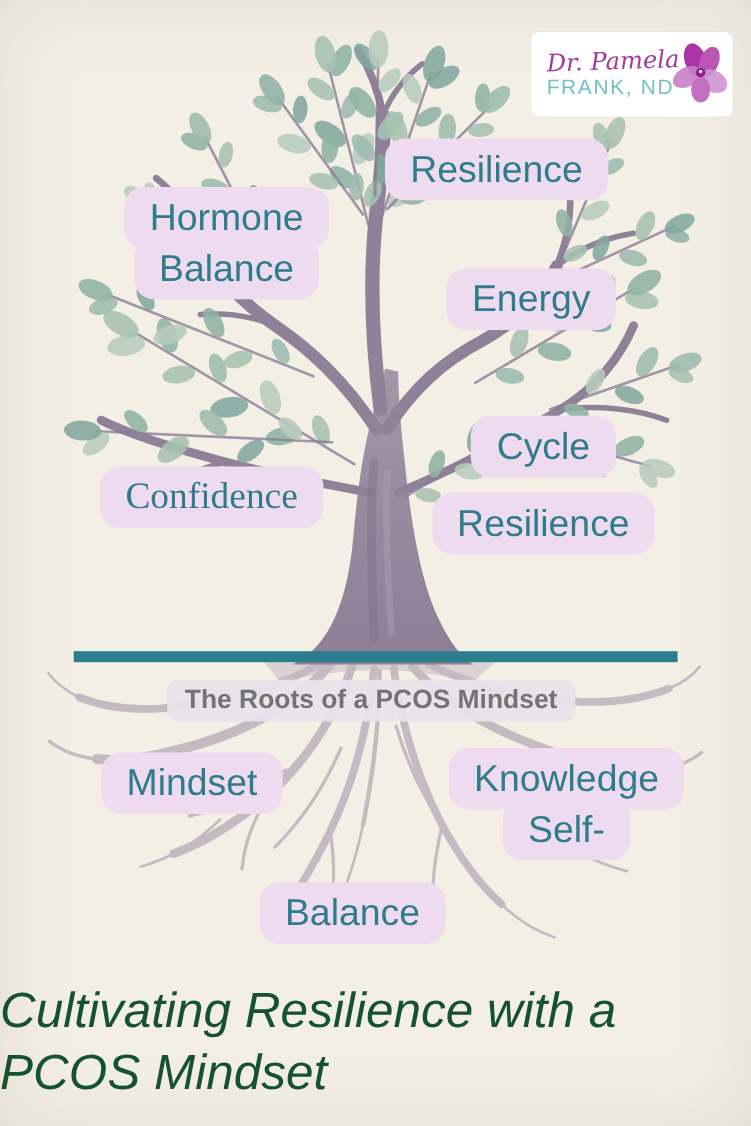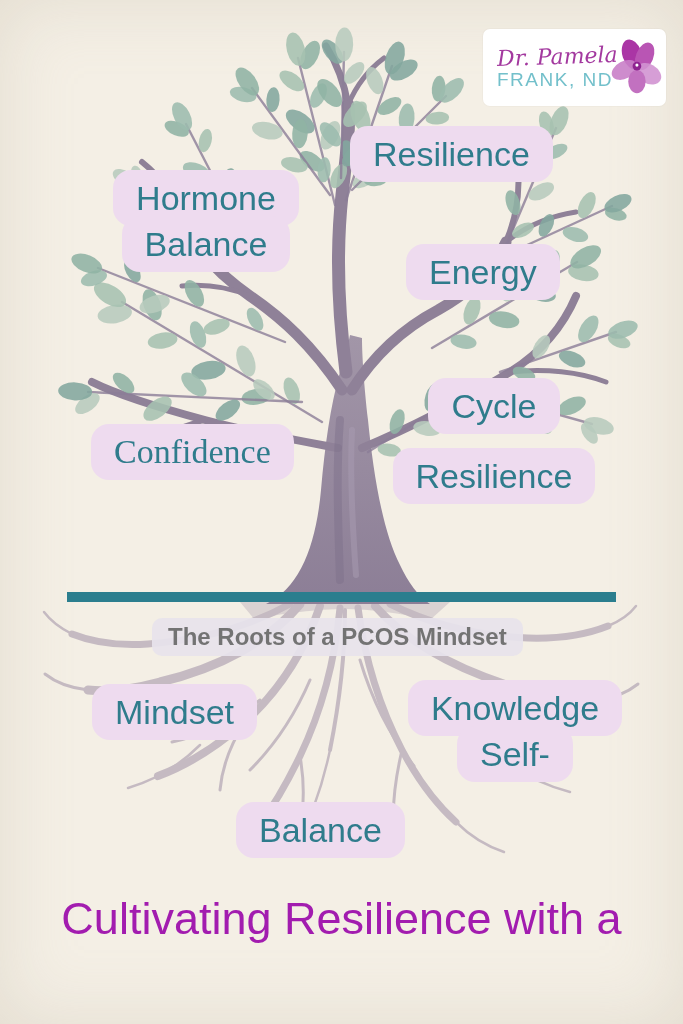--- a/index.html
+++ b/index.html
@@ -22,21 +22,21 @@
   }
   
   .roots-heading{position:absolute;left:152px;top:618px;z-index:10;}
   .roots-heading .chip-gray{
     display:inline-block;background:rgba(231,227,236,0.93);border-radius:10px;
     padding:5px 16px;font-size:24px;font-weight:bold;color:#737373;white-space:nowrap;
   }
   
   .footer-title{
     position:absolute;left:0;right:0;top:891px;z-index:10;
-    text-align:center;color:#a21caf;font-size:45px;line-height:56px;
+    color:#14532d;font-size:45px;line-height:56px;font-style:italic;
   }
   
   .logo{
     position:absolute;left:483px;top:29px;width:183px;height:77px;z-index:20;
     background:#ffffff;border-radius:7px;display:flex;align-items:center;
     box-shadow:0 0 0 1px rgba(0,0,0,0.02);
   }
   .logo-text{padding-left:14px;line-height:1;}
   .logo-script{
     font-family:"DejaVu Serif",serif;font-style:italic;
@@ -291,15 +291,16 @@
     <div class="row"><span class="chip">Knowledge</span></div>
     <div class="row"><span class="chip">Self-</span></div>
   </div>
 
   <div class="label" style="left:236px;top:802px;">
     <div class="row"><span class="chip">Balance</span></div>
   </div>
 
   <div class="footer-title">
     <div>Cultivating Resilience with a</div>
+    <div>PCOS Mindset</div>
   </div>
 
 </div>
 
 </body></html>

